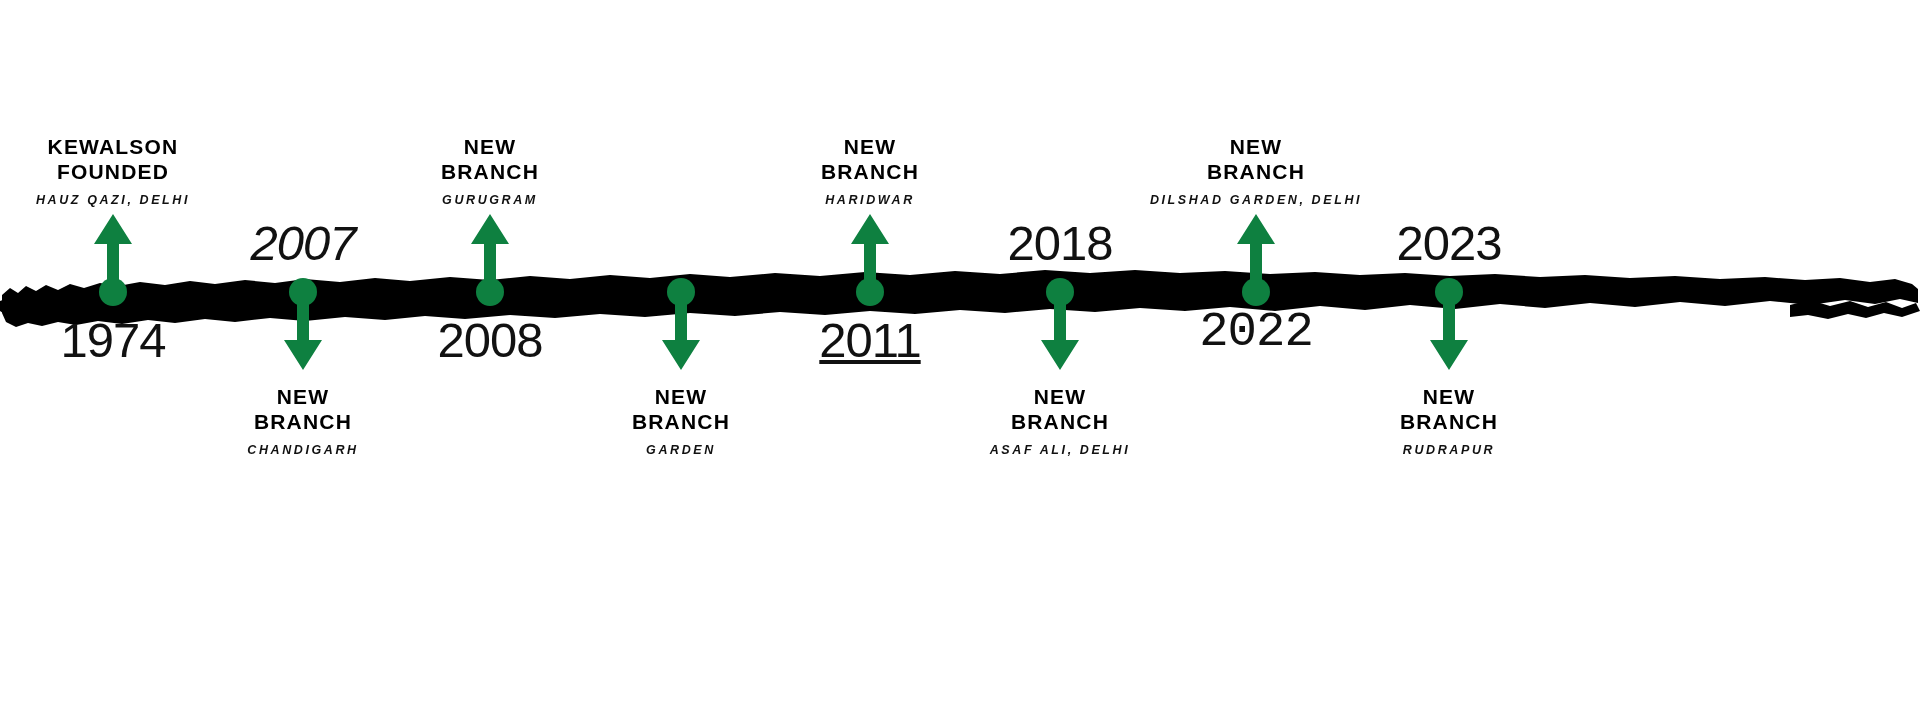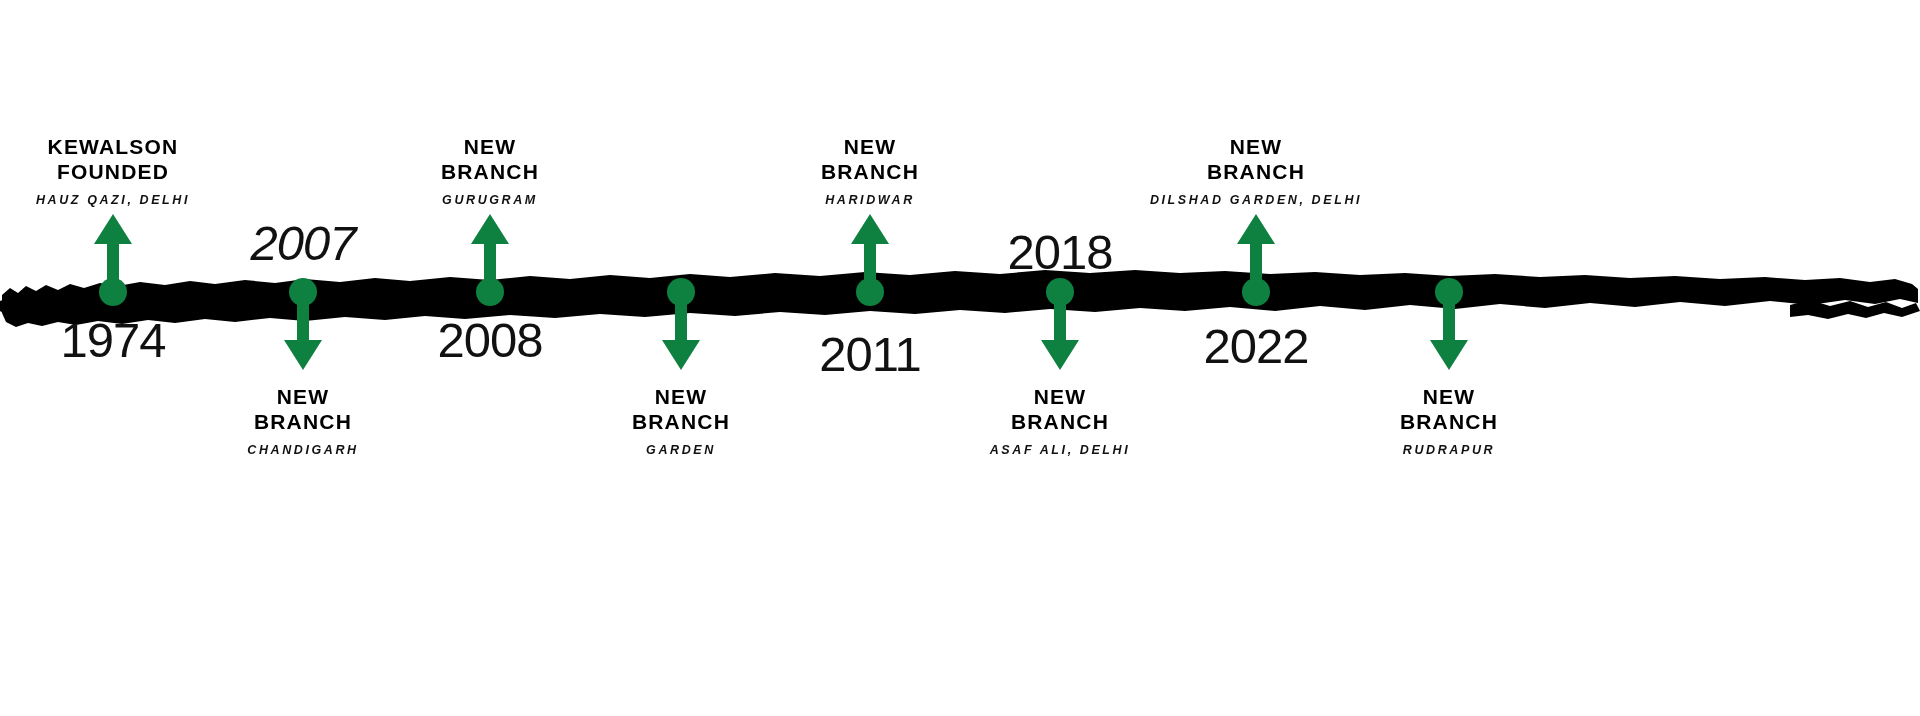--- a/index.html
+++ b/index.html
@@ -180,56 +180,57 @@
       <div class="connector" style="top: 214px;">
         <svg viewBox="0 0 44 78" width="44" height="78">
           <path d="M22,0 L41,30 L28,30 L28,78 L16,78 L16,30 L3,30 Z" fill="#0E8040"></path>
         </svg>
       </div>
       <div class="label-block above" style="top: 134px;">
         <div class="label-title">NEW
 BRANCH</div>
         <div class="label-city">HARIDWAR</div>
       </div>
-      <div class="year" style="top: 328px;">2011</div>
+      <div class="year" style="top: 314px; text-decoration: underline;">2011</div>
     </div>
     <div class="milestone" style="left: 1060px;">
       <div class="dot" style="top: 278px; background: rgb(14, 128, 64);"></div>
       <div class="connector" style="top: 292px;">
         <svg viewBox="0 0 44 78" width="44" height="78">
           <path d="M22,78 L41,48 L28,48 L28,0 L16,0 L16,48 L3,48 Z" fill="#0E8040"></path>
         </svg>
       </div>
       <div class="label-block below" style="top: 384px;">
         <div class="label-title">NEW
 BRANCH</div>
         <div class="label-city">ASAF ALI, DELHI</div>
       </div>
-      <div class="year" style="top: 226px;">2018</div>
+      <div class="year" style="top: 217px;">2018</div>
     </div>
     <div class="milestone" style="left: 1256px;">
       <div class="dot" style="top: 278px; background: rgb(14, 128, 64);"></div>
       <div class="connector" style="top: 214px;">
         <svg viewBox="0 0 44 78" width="44" height="78">
           <path d="M22,0 L41,30 L28,30 L28,78 L16,78 L16,30 L3,30 Z" fill="#0E8040"></path>
         </svg>
       </div>
       <div class="label-block above" style="top: 134px;">
         <div class="label-title">NEW
 BRANCH</div>
         <div class="label-city">DILSHAD GARDEN, DELHI</div>
       </div>
-      <div class="year" style="top: 320px;">2022</div>
+      <div class="year" style="top: 306px; font-family: Liberation Mono, monospace;">2022</div>
     </div>
     <div class="milestone" style="left: 1449px;">
       <div class="dot" style="top: 278px; background: rgb(14, 128, 64);"></div>
       <div class="connector" style="top: 292px;">
         <svg viewBox="0 0 44 78" width="44" height="78">
           <path d="M22,78 L41,48 L28,48 L28,0 L16,0 L16,48 L3,48 Z" fill="#0E8040"></path>
         </svg>
       </div>
       <div class="label-block below" style="top: 384px;">
         <div class="label-title">NEW
 BRANCH</div>
         <div class="label-city">RUDRAPUR</div>
       </div>
+      <div class="year" style="top: 217px;">2023</div>
     </div>
   </div>
 
 </body></html>

